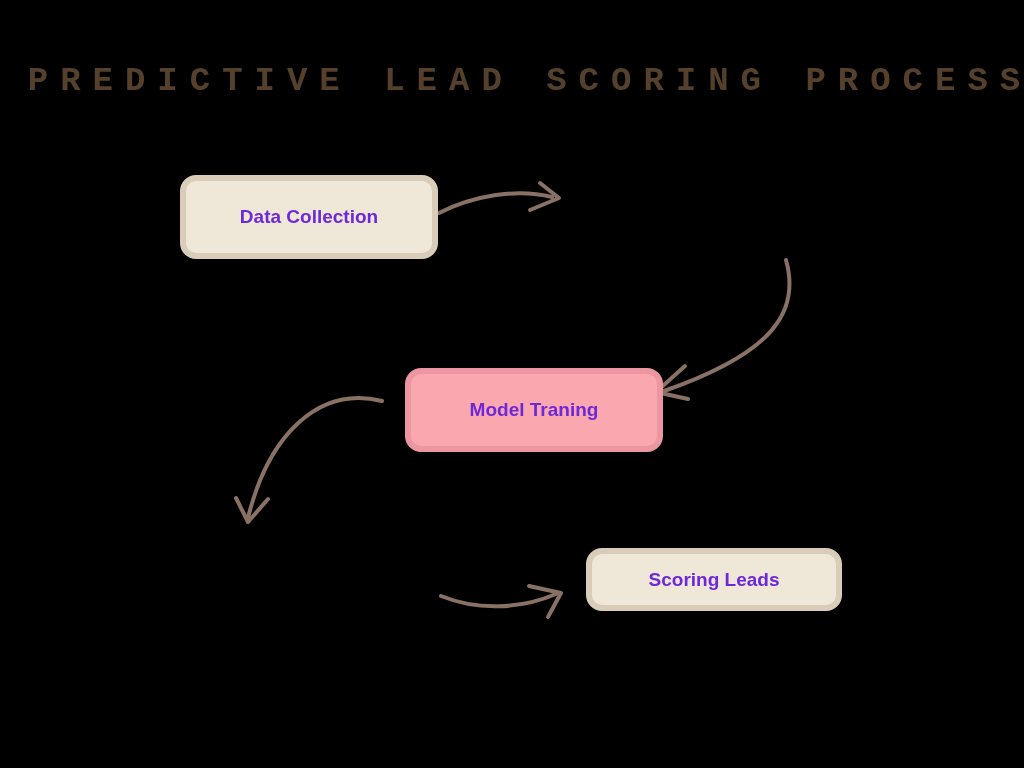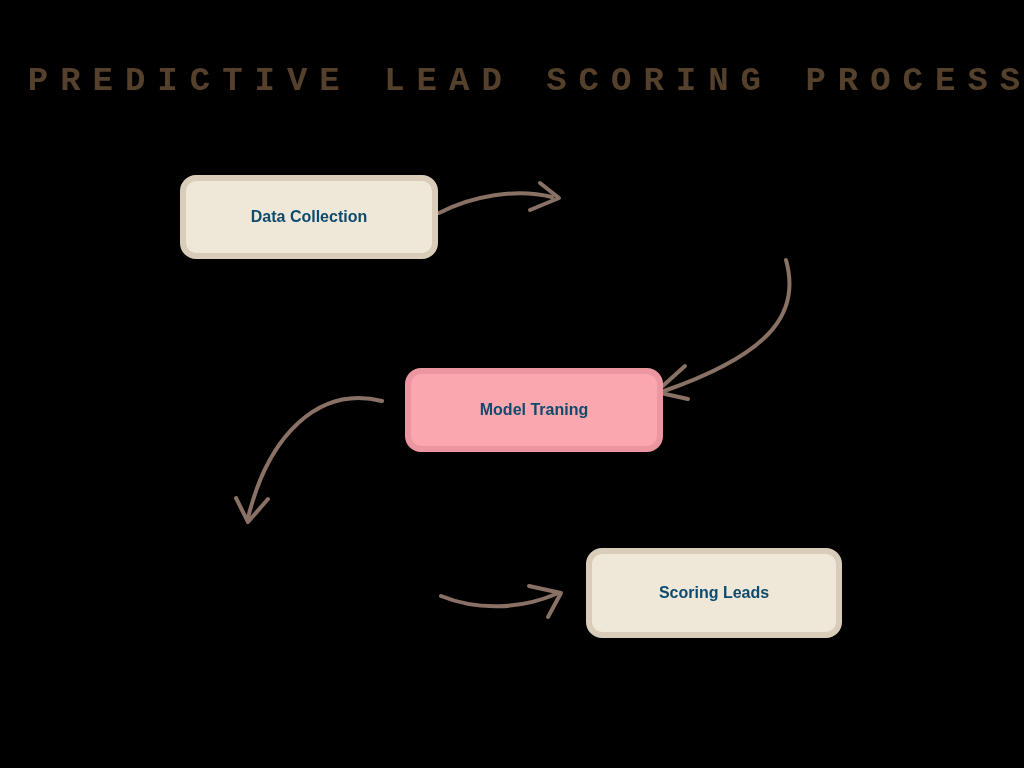--- a/index.html
+++ b/index.html
@@ -32,34 +32,34 @@
   .node {
     position: absolute;
     box-sizing: border-box;
     border-radius: 16px;
     border: 6px solid transparent;
     display: flex;
     align-items: center;
     justify-content: center;
     text-align: center;
     font-weight: bold;
-    font-size: 16px;
+    font-size: 19px;
     line-height: 1.35;
-    color: #0c4a6e;
+    color: #6d28d9;
     padding: 4px 18px;
   }
   .node.beige  { background: #EFE7D8; border-color: #D9CDBA; }
   .node.salmon { background: #FBC8B3; border-color: #E5A58E; }
   .node.pink   { background: #FBA7AF; border-color: #EB96A0; }
 
   .node-data-collection    { left: 180px; top: 175px; width: 258px; height: 84px; }
   .node-feature-selection  { left: 585px; top: 175px; width: 257px; height: 84px; }
   .node-model-training     { left: 383px; top: 368px; width: 258px; height: 84px; margin-left: 22px; }
   .node-validation-testing { left: 183px; top: 547px; width: 255px; height: 85px; padding: 4px 28px; }
-  .node-scoring-leads      { left: 586px; top: 548px; width: 256px; height: 90px; }
+  .node-scoring-leads      { left: 586px; top: 548px; width: 256px; height: 63px; }
 
   .edges-layer {
     position: absolute;
     left: 0;
     top: 0;
     width: 1024px;
     height: 768px;
     pointer-events: none;
   }
   .edges-layer path, .edges-layer polyline {

